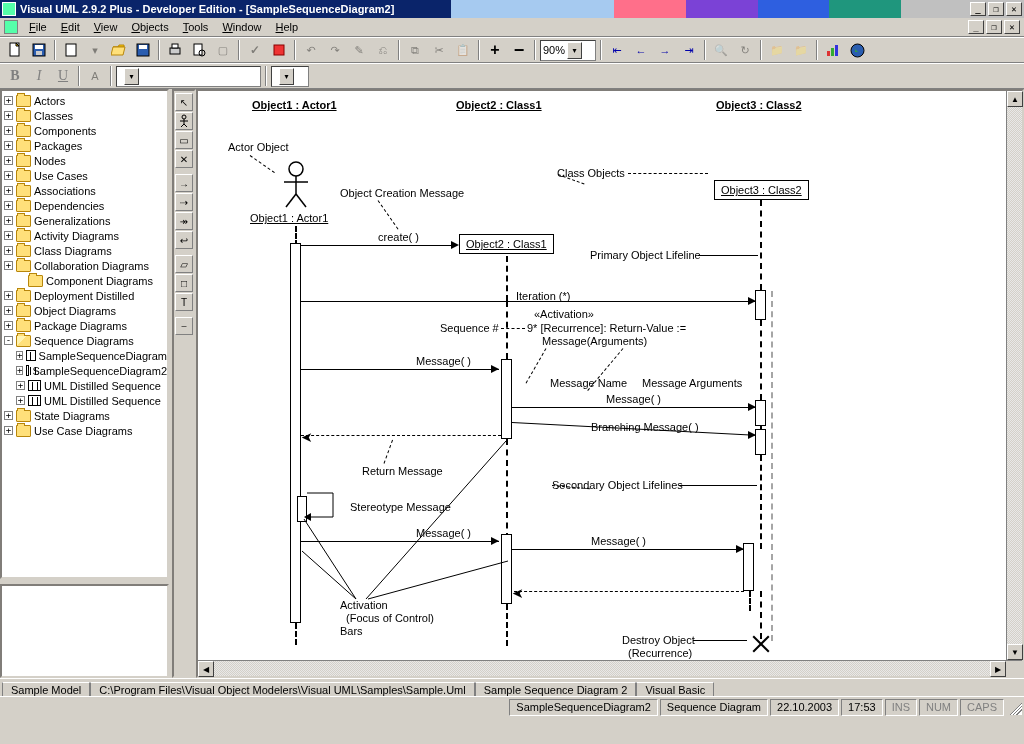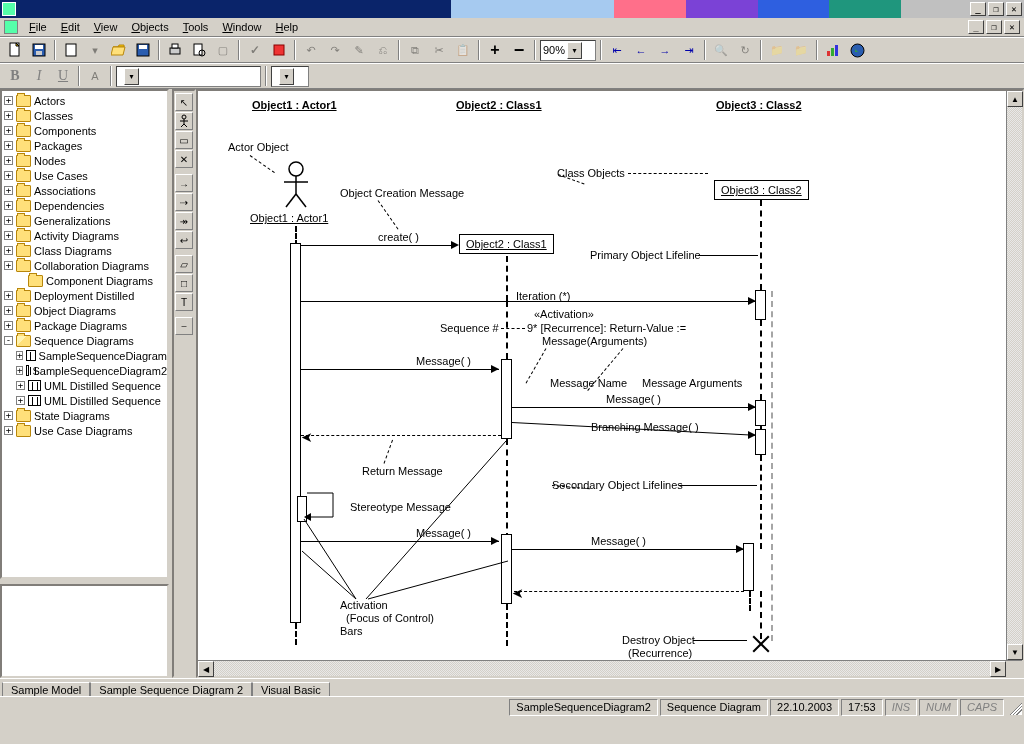--- a/index.html
+++ b/index.html
@@ -76,21 +76,21 @@
   .strack { flex:1; background: repeating-conic-gradient(#d4d0c8 0 25%, #e8e8e8 0 50%) 0 0/2px 2px; }
   .tabbar { height:18px; background:#d4d0c8; display:flex; align-items:flex-end;
             border-top:1px solid #fff; padding:0 2px; overflow:hidden; }
   .tab { padding:1px 8px 0px 8px; border:1px solid #808080; border-top:1px solid #fff;
          background:#d4d0c8; margin-right:0px; font-size:11px; white-space:nowrap;
          border-bottom:none; }
   .status { height:21px; background:#d4d0c8; border-top:1px solid #fff; display:flex;
             align-items:center; padding:0 2px; gap:2px; font-size:11px; }
   .swell { border:1px solid #808080; border-right-color:#fff; border-bottom-color:#fff;
            padding:1px 6px; height:17px; display:flex; align-items:center; }
-  .swell.dim { color:#808080;font-style:italic; }
+  .swell.dim { color:#808080; }
   .status .spacer { flex:1; }
   .grip { width:16px; height:16px; background:
           linear-gradient(135deg, transparent 60%, #808080 60%, #808080 65%, #fff 65%, #fff 70%,
                           #808080 70%, #808080 75%, #fff 75%, #fff 80%, #808080 80%, #808080 85%,
                           #fff 85%); }
   
   .lifeline-hdr { position:absolute; font-weight:bold; text-decoration:underline; font-size:11px;
                   white-space:nowrap; }
   .objbox { position:absolute; background:#fff; border:1px solid #000; padding:3px 6px;
             text-decoration:underline; font-size:11px; white-space:nowrap; }
@@ -107,20 +107,21 @@
      height:22px; background:#000; }
   .xicon::before { transform:rotate(45deg);} .xicon::after { transform:rotate(-45deg);}
   .actor { position:absolute; }
   .actor svg { display:block; }
 </style>
 </head>
 <body>
 
 <div class="titlebar">
   <div class="ticon"></div>
+  <span>Visual UML 2.9.2 Plus - Developer Edition - [SampleSequenceDiagram2]</span>
   <div class="wbtns">
     <div class="wbtn">_</div>
     <div class="wbtn">❐</div>
     <div class="wbtn">✕</div>
   </div>
 </div>
 
 <div class="menubar">
   <div class="square"></div>
   <div class="mitem"><u>F</u>ile</div>
@@ -553,20 +554,21 @@
       <div class="sbtn">◀</div>
       <div class="strack"></div>
       <div class="sbtn">▶</div>
       <div style="width:16px;height:16px;background:#d4d0c8"></div>
     </div>
   </div>
 </div>
 
 <div class="tabbar">
   <div class="tab">Sample Model</div>
+  <div class="tab">C:\Program Files\Visual Object Modelers\Visual UML\Samples\Sample.Uml</div>
   <div class="tab">Sample Sequence Diagram 2</div>
   <div class="tab">Visual Basic</div>
 </div>
 
 <div class="status">
   <div class="spacer"></div>
   <div class="swell">SampleSequenceDiagram2</div>
   <div class="swell">Sequence Diagram</div>
   <div class="swell">22.10.2003</div>
   <div class="swell">17:53</div>

